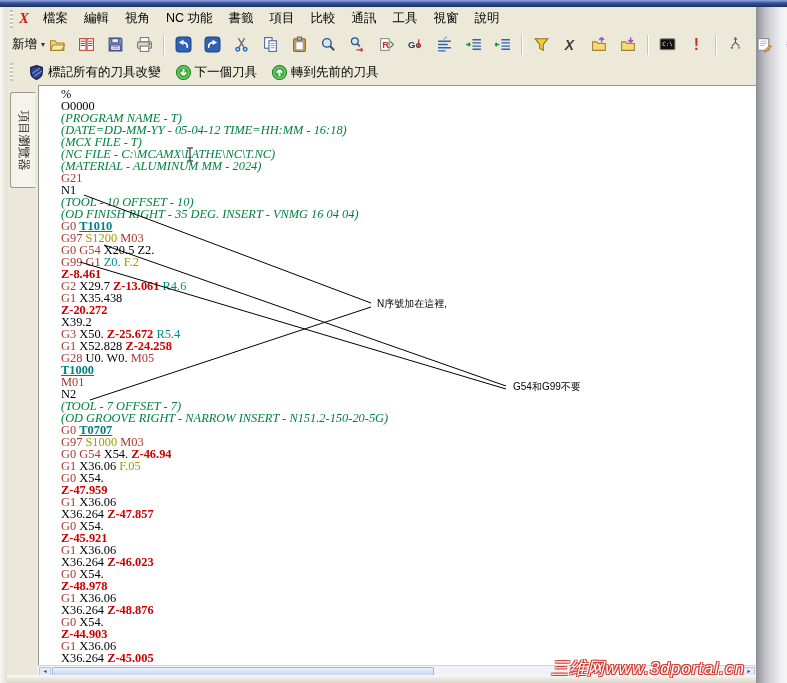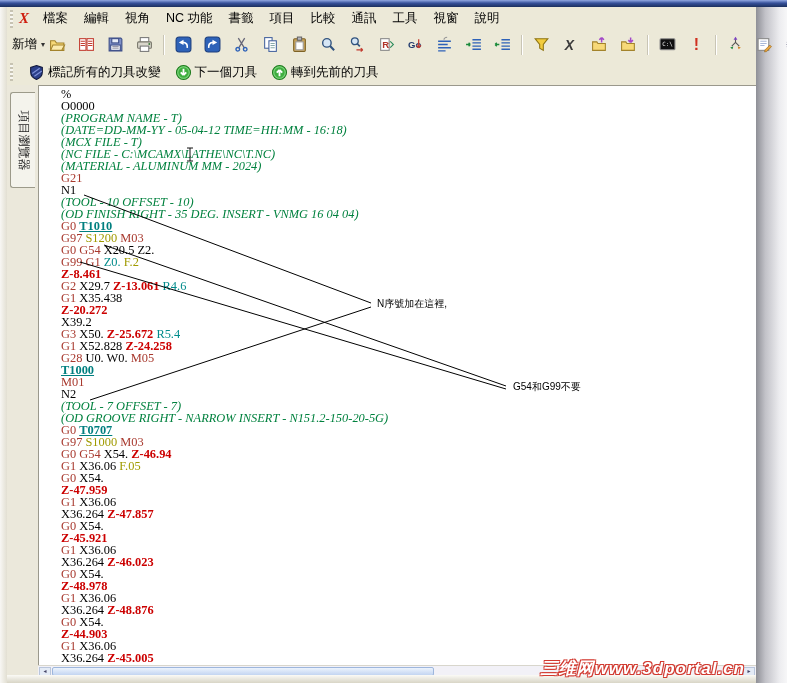--- a/index.html
+++ b/index.html
@@ -60,21 +60,21 @@
   .hs-left{left:1px;} .hs-right{right:1px;}
   .hs-thumb{position:absolute;left:14px;top:1px;width:380px;height:7px;border-radius:2px;
       background:linear-gradient(#ECF3FD,#C3D5F1);border:1px solid #9DB6DC;}
 
   #annot-svg{position:absolute;inset:0;z-index:30;pointer-events:none;}
   .annot-label{position:absolute;z-index:31;font-size:10px;color:#000;white-space:nowrap;
       background:transparent;}
 
   #ibeam{position:absolute;z-index:35;}
 
-  .watermark{position:absolute;right:42px;bottom:3px;z-index:40;font-size:17px;font-weight:bold;
+  .watermark{position:absolute;right:42px;bottom:3px;z-index:40;font-size:17px;font-weight:normal;
       letter-spacing:1px;color:#fff;font-style:italic;
       text-shadow:0 0 1px #D23A30,1px 1px 0 #D23A30,-1px -1px 0 #D23A30,1px -1px 0 #D23A30,-1px 1px 0 #D23A30;}
 </style>
 </head>
 <body>
 
 <div class="win">
   <div class="top-strip"></div>
   <div class="left-strip"></div>
   <div class="right-strip"></div>

